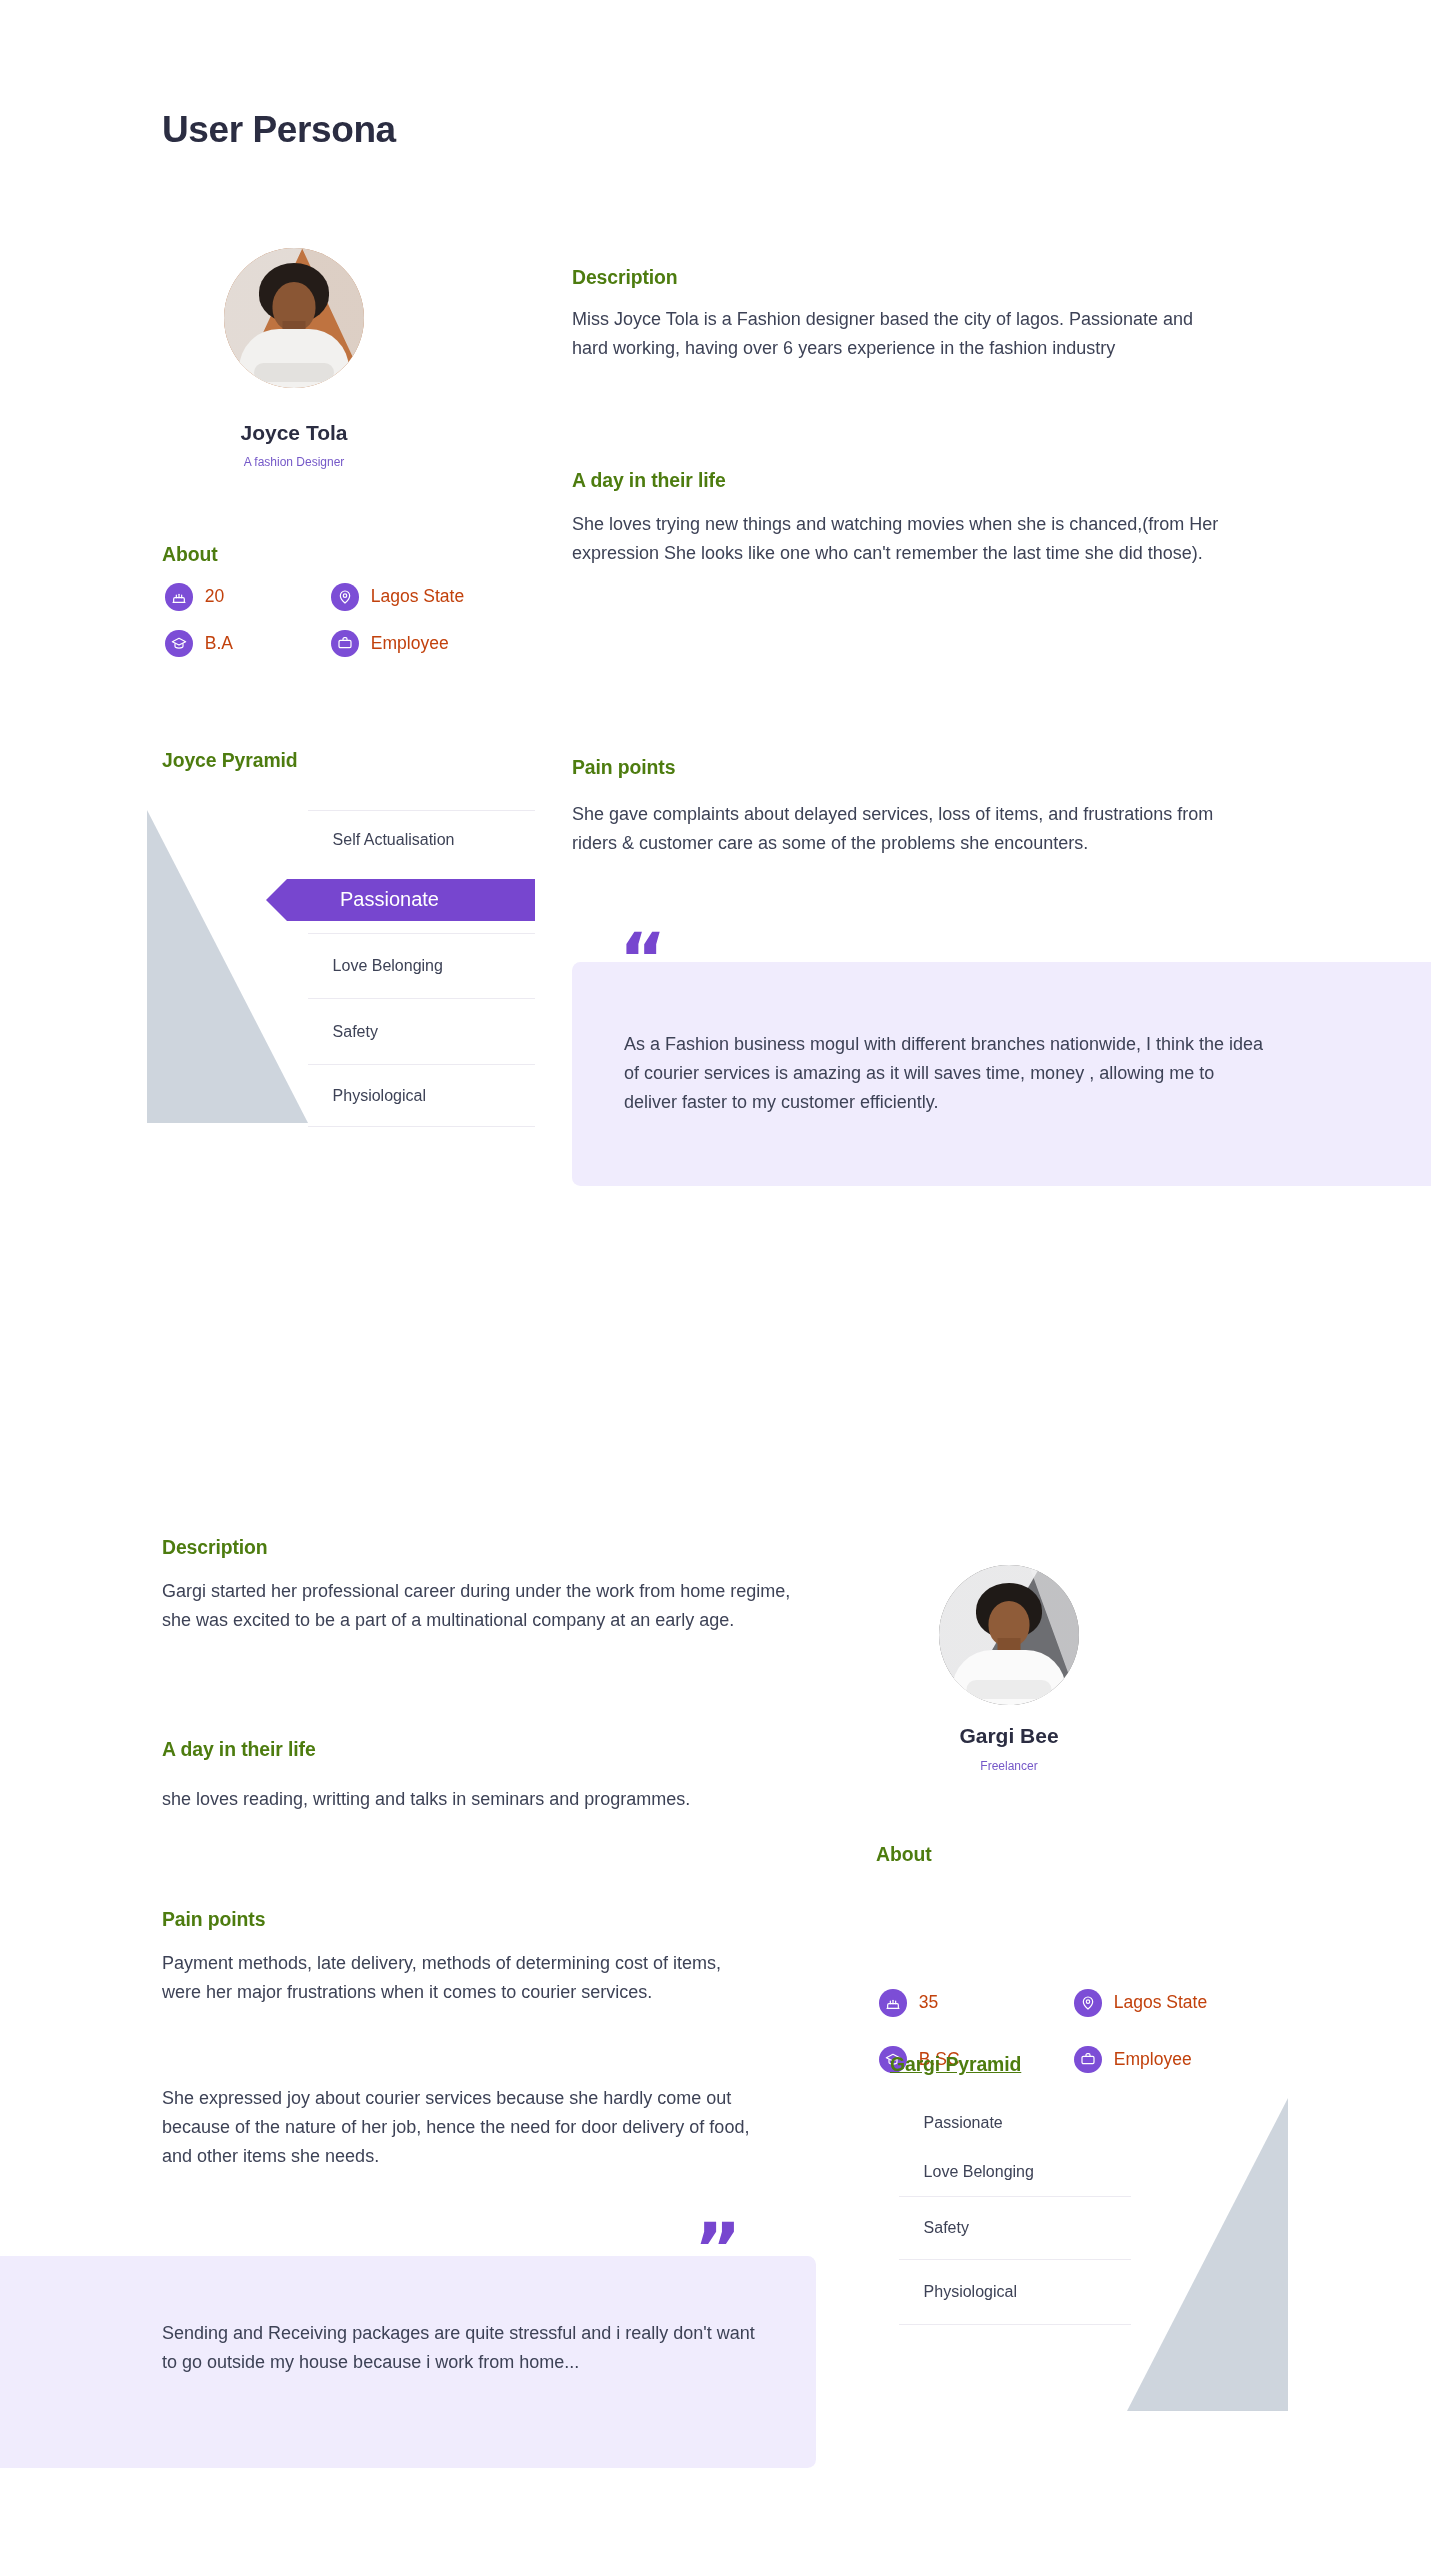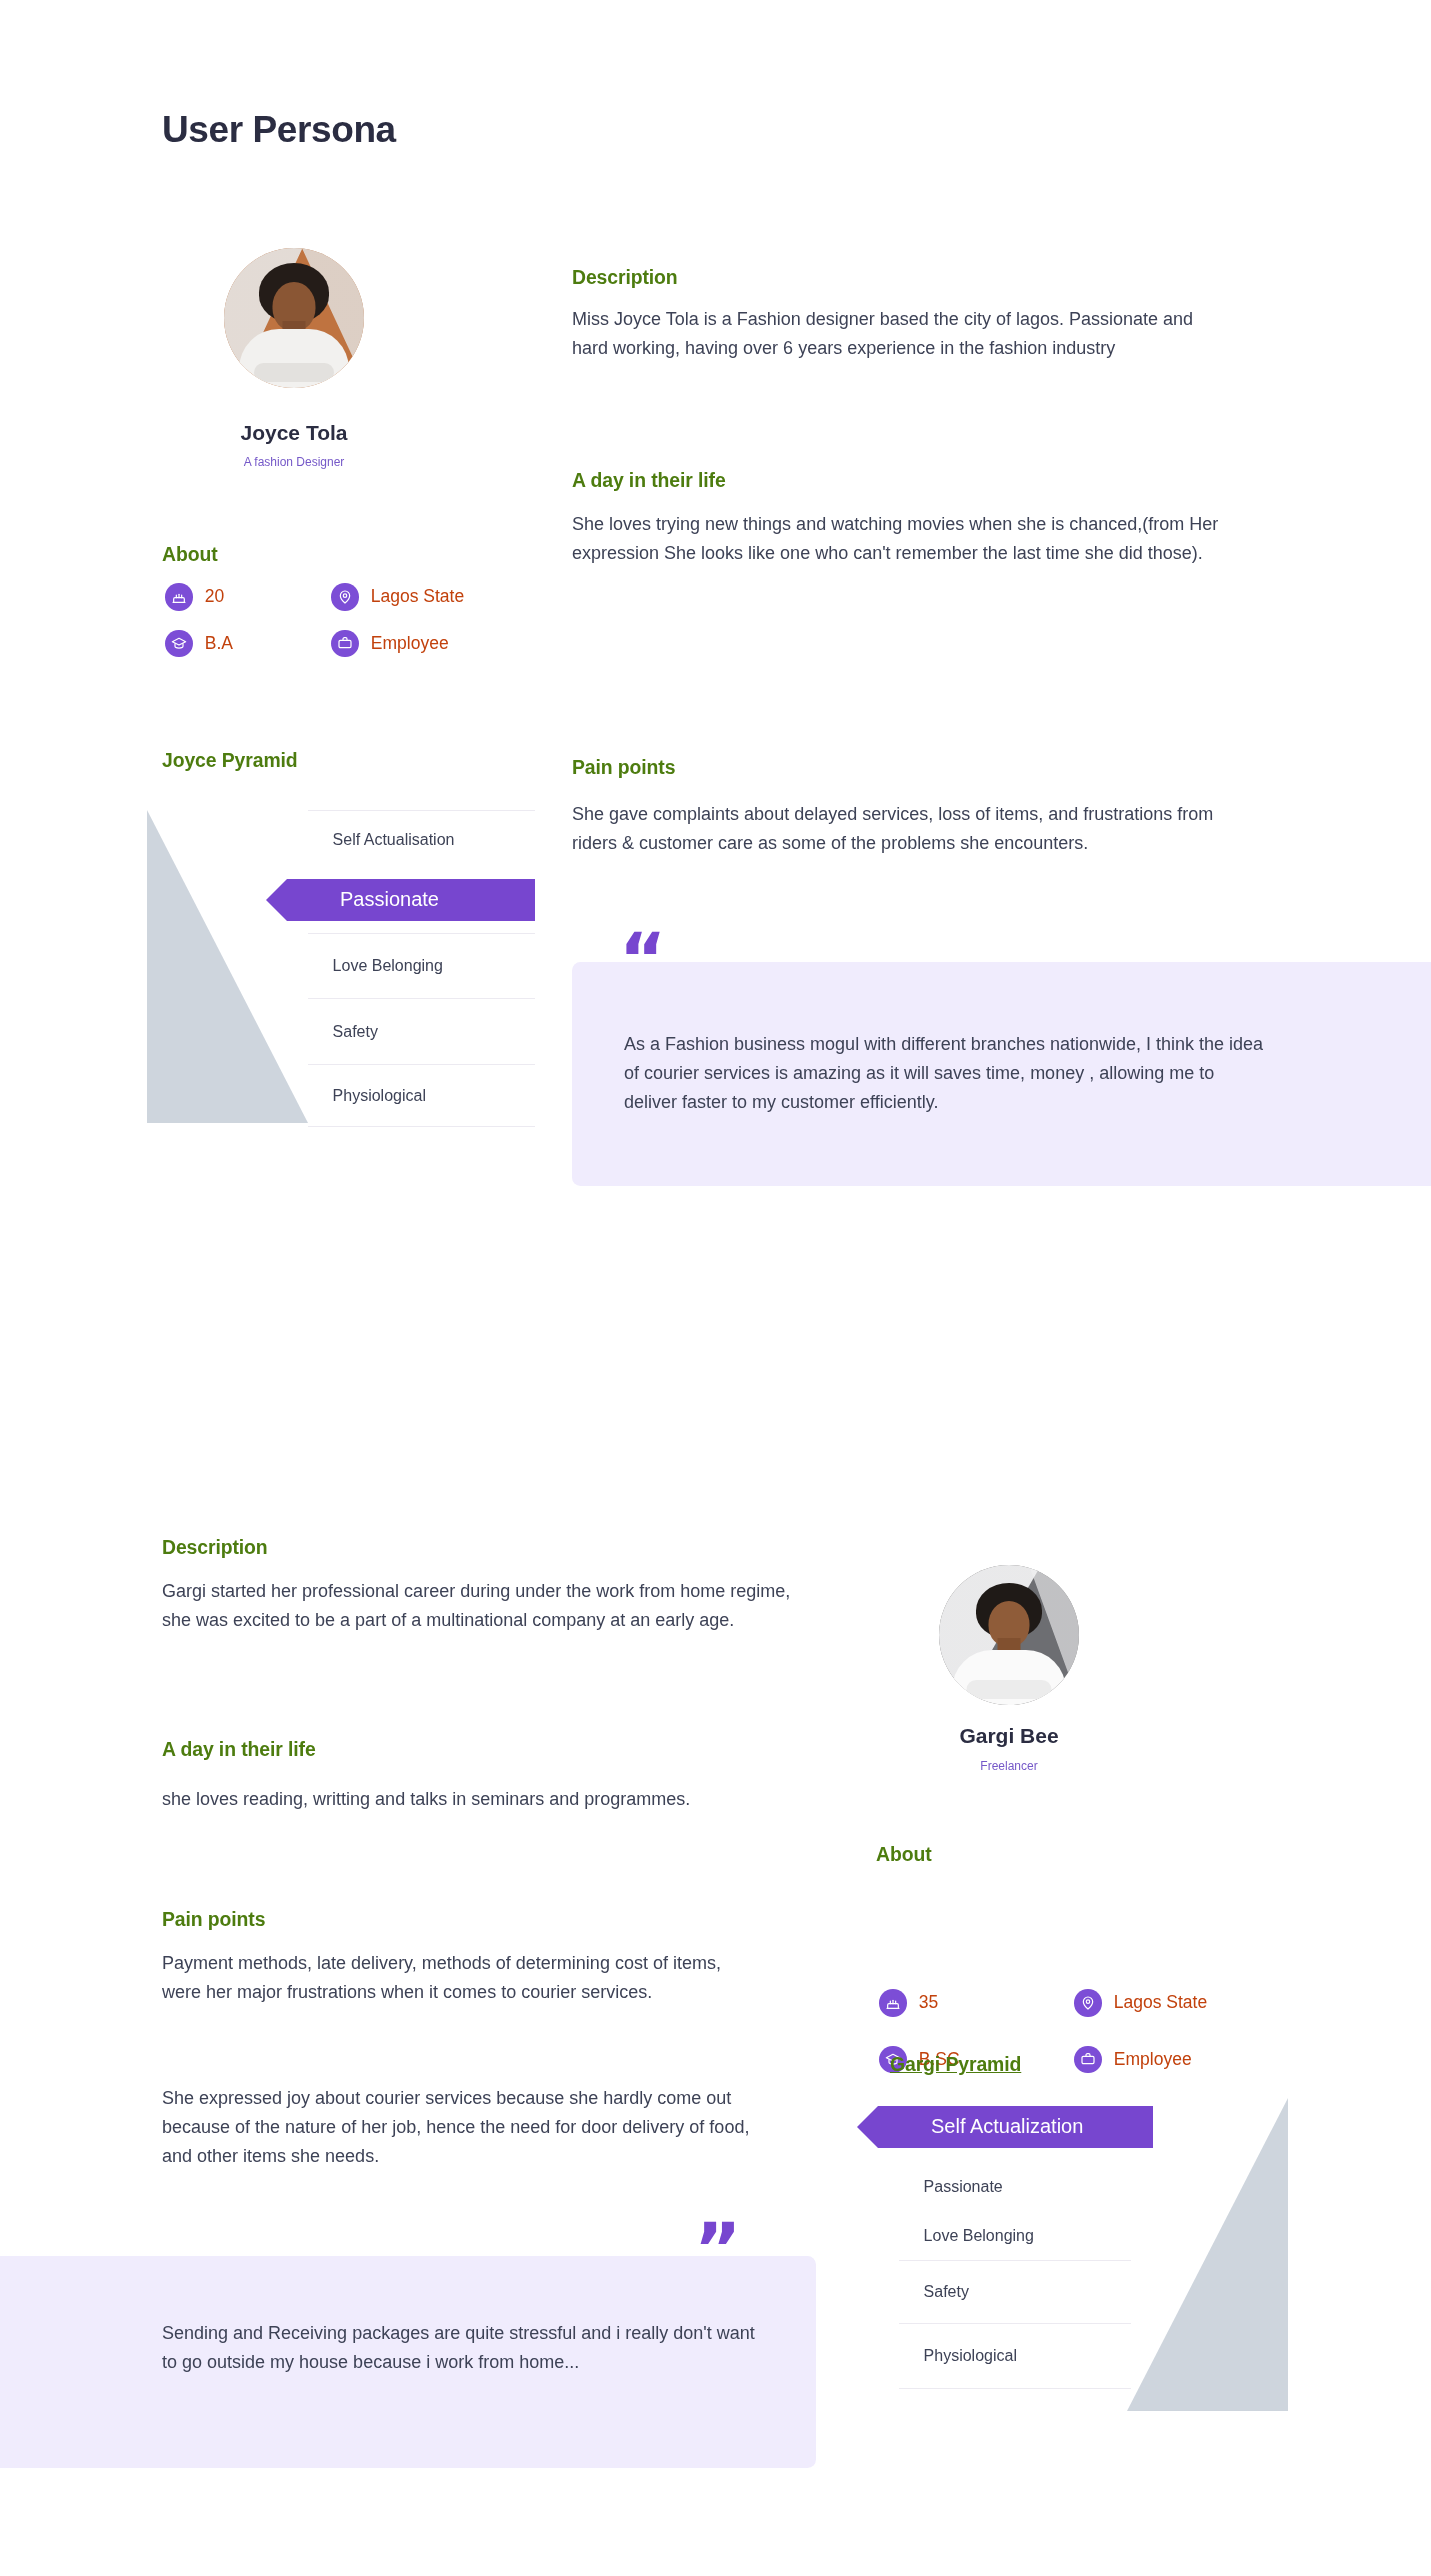--- a/index.html
+++ b/index.html
@@ -346,26 +346,20 @@
 <div style="position:absolute; left:890px; top:2053px;text-decoration:underline;" class="h-section">Gargi Pyramid</div>
 
 <div class="pyramid-wrap" style="position:absolute; left:852px; top:2098px; width:436px; height:313px;">
 
   <div class="tri" style="left:275px; top:0px;
               border-width:0 0 313px 161px;
               border-color: transparent transparent #ced5dd transparent;"></div>
 
   <div class="rows" style="position:absolute; left:47px; top:0px; width:232px;">
 
-    <div style="height:64px; position:relative;">
-      <div class="pbanner" style="left:-21px; top:7.6px; width:275px; padding-left:53px;">
-        <span class="tip"></span>
-        <span>Self Actualization</span>
-      </div>
-    </div>
 
     <div class="prow" style="height:49px; border-top:none;">
       <span style="padding-left:24.6px;">Passionate</span>
     </div>
 
     <div class="prow" style="height:49px; border-top:none;">
       <span style="padding-left:24.6px;">Love Belonging</span>
     </div>
 
     <div class="prow" style="height:63px;">

